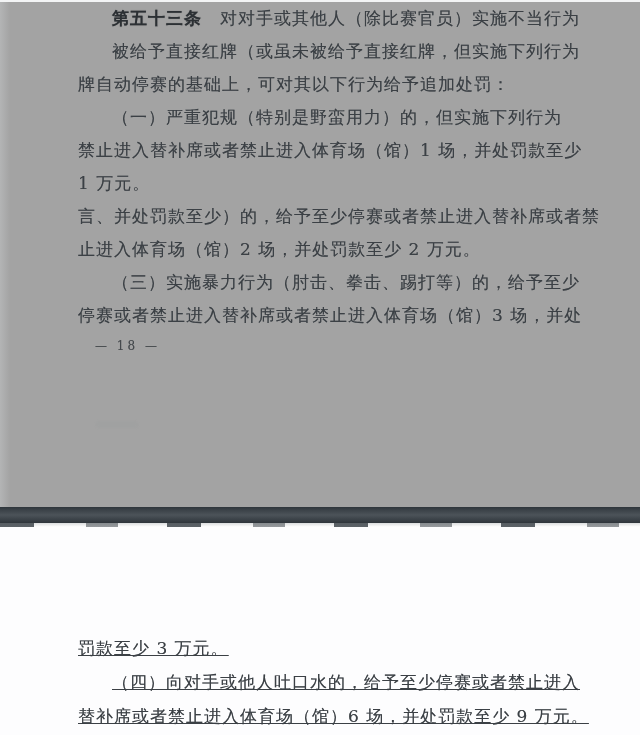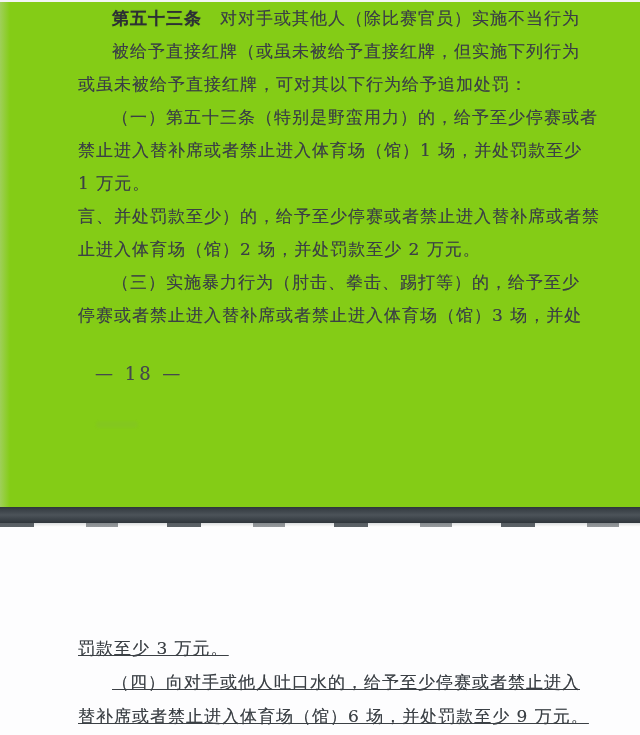--- a/index.html
+++ b/index.html
@@ -8,21 +8,21 @@
     background: #ffffff;
     overflow: hidden;
     font-family: "DejaVu Serif", "Liberation Serif", serif;
   }
   .photo { position: relative; width: 640px; height: 735px; }
 
   
   .page-top {
     position: relative;
     height: 507px;
-    background: #84cc16;
+    background: #a3a3a3;
     border-top: 2px solid #f3f4f5;
     box-sizing: border-box;
   }
   .page-top::before {       
     content: "";
     position: absolute; left: 0; top: 0; bottom: 0; width: 10px;
     background: linear-gradient(90deg, rgba(210,213,215,0.35), rgba(210,213,215,0));
     pointer-events: none;
   }
   .noise-smudge {           
@@ -43,26 +43,25 @@
     text-shadow: 0 0 0.6px rgba(59,64,69,0.55);
   }
   .line.indent { padding-left: 34px; }
   .lead {
     font-weight: 700;
     color: #2c3034;
     text-shadow: 0 0 0.7px rgba(44,48,52,0.65);
   }
   .page-number {
     padding-left: 95px;
-    font-size: 18px;
+    font-size: 12px;
     line-height: 28px;
     letter-spacing: 3px;
     color: #45494d;
     text-shadow: 0 0 0.5px rgba(69,73,77,0.5);
-    margin-top: 28px;
   }
 
   
   .divider {
     height: 16px;
     background: linear-gradient(180deg, #2e353b 0%, #3d444a 22%, #4c5359 50%, #3b4248 78%, #2e343a 100%);
   }
   .divider-ragged {
     height: 4px;
     background:
@@ -85,22 +84,22 @@
 </style>
 </head>
 <body>
 
 <div class="photo">
 
   <section class="page-top">
     <div class="text-block">
         <div class="line indent"><span class="lead">第五十三条</span>　对对手或其他人（除比赛官员）实施不当行为</div>
         <div class="line indent">被给予直接红牌（或虽未被给予直接红牌，但实施下列行为</div>
-        <div class="line">或虽未被给予直接红牌，可对其以下行为给予追加处罚：</div>
-        <div class="line indent">（一）第五十三条（特别是野蛮用力）的，给予至少停赛或者</div>
+        <div class="line">牌自动停赛的基础上，可对其以下行为给予追加处罚：</div>
+        <div class="line indent">（一）严重犯规（特别是野蛮用力）的，但实施下列行为</div>
         <div class="line">禁止进入替补席或者禁止进入体育场（馆）1 场，并处罚款至少</div>
         <div class="line">1 万元。</div>
         <div class="line">言、并处罚款至少）的，给予至少停赛或者禁止进入替补席或者禁</div>
         <div class="line">止进入体育场（馆）2 场，并处罚款至少 2 万元。</div>
         <div class="line indent">（三）实施暴力行为（肘击、拳击、踢打等）的，给予至少</div>
         <div class="line">停赛或者禁止进入替补席或者禁止进入体育场（馆）3 场，并处</div>
       </div>
     <div class="page-number">— 18 —</div>
     <div class="noise-smudge"></div>
   </section>

